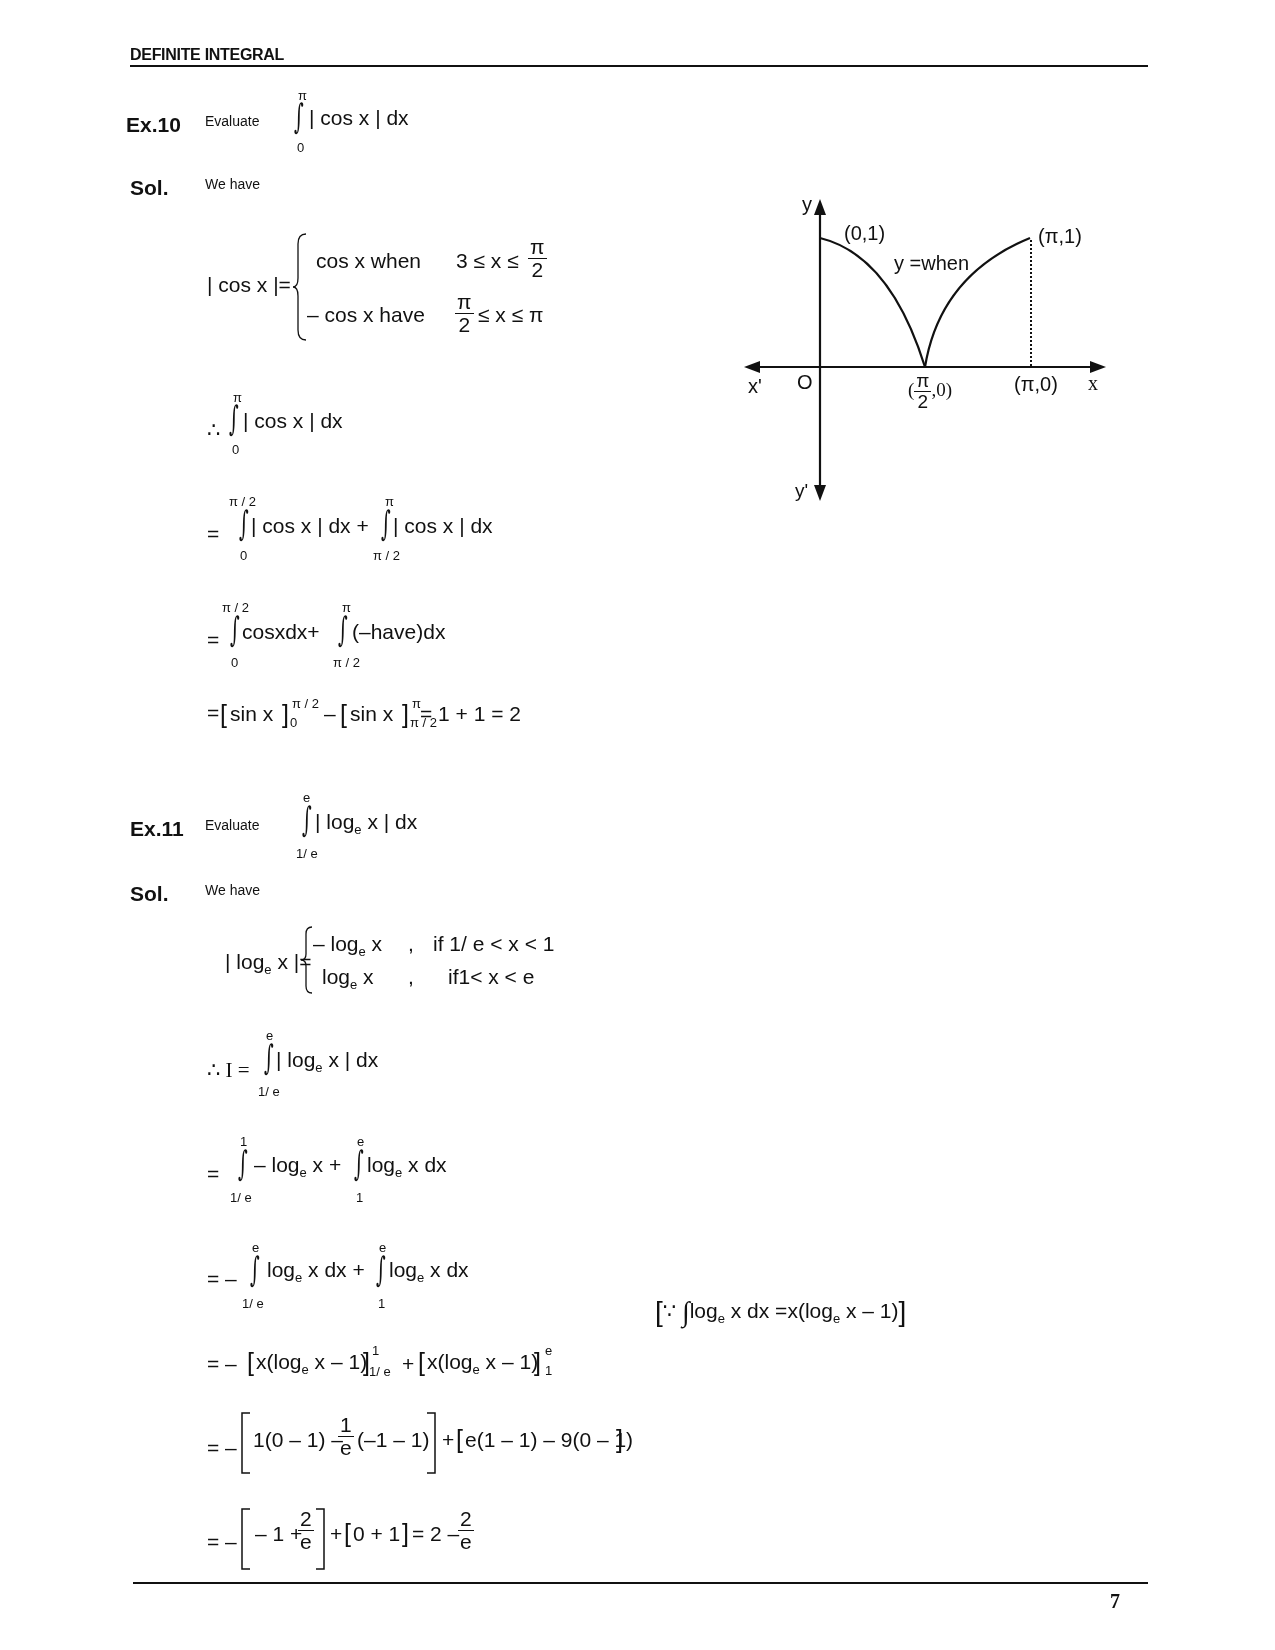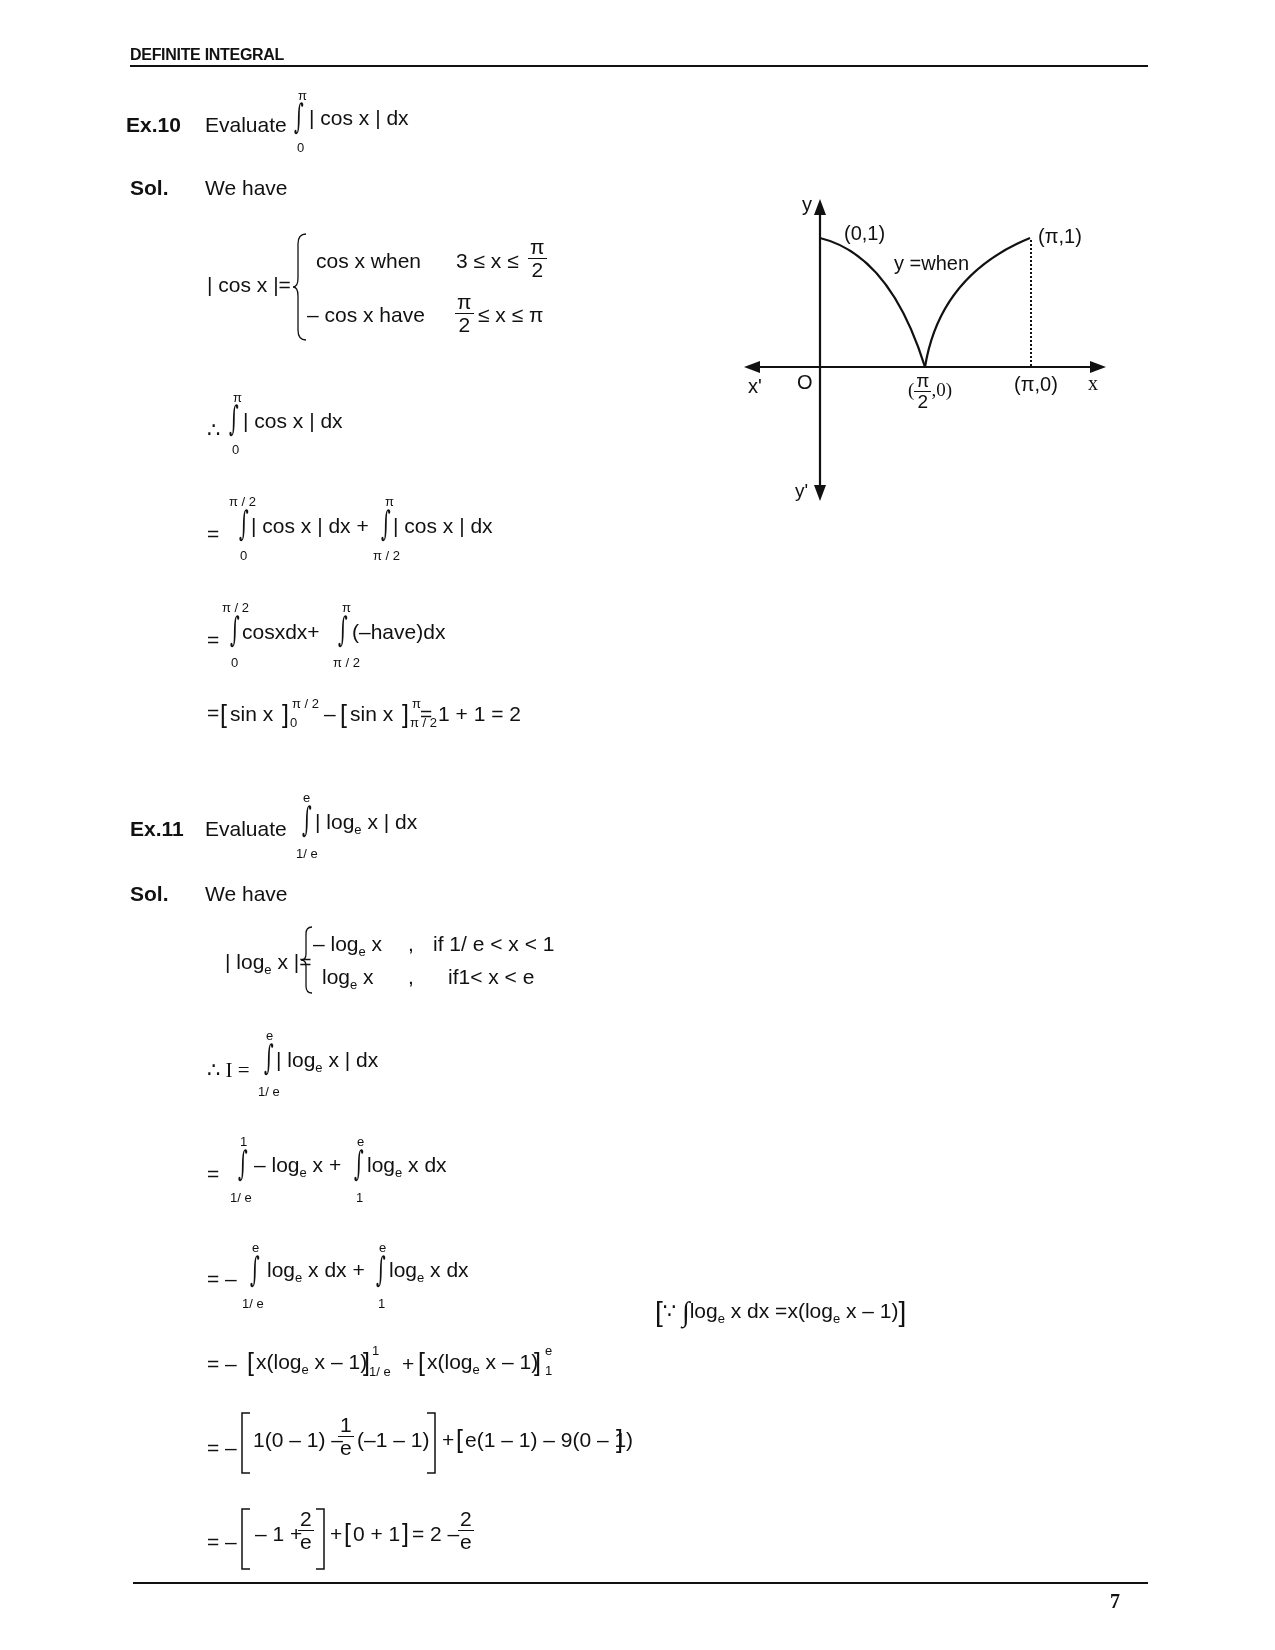--- a/index.html
+++ b/index.html
@@ -4,21 +4,21 @@
 <style>
   html, body { margin:0; padding:0; background:#ffffff; }
   body { width:1275px; height:1650px; position:relative; overflow:hidden;
          font-family:"Liberation Sans", sans-serif; color:#111; }
   .abs { position:absolute; white-space:nowrap; }
   .hdr { left:130px; top:46px; font-size:16px; font-weight:bold; letter-spacing:-0.3px; }
   .rule-top { position:absolute; left:130px; top:65px; width:1018px; height:2px; background:#111; }
   .rule-bot { position:absolute; left:133px; top:1582px; width:1015px; height:2px; background:#111; }
   .pagenum { left:1110px; top:1590px; font-family:"Liberation Serif", serif; font-size:20px; font-weight:bold; }
   .lbl { font-size:21px; font-weight:bold; }
-  .txt { font-size:21px; }
+  .txt { font-size:14px; }
   .m { font-size:21px; }
   .lim { font-size:13px; position:absolute; }
   .int { font-family:"DejaVu Serif", serif; font-size:34px; position:absolute; transform:scaleX(0.55); transform-origin:left top; line-height:1; }
   .sub { font-size:13px; vertical-align:-5px; }
   .frac { display:inline-block; vertical-align:middle; text-align:center; line-height:1.05; }
   .frac .num { display:block; border-bottom:1.5px solid #111; padding:0 2px; }
   .frac .den { display:block; padding:0 2px; }
   .serif { font-family:"Liberation Serif", serif; }
 </style>
 </head>

